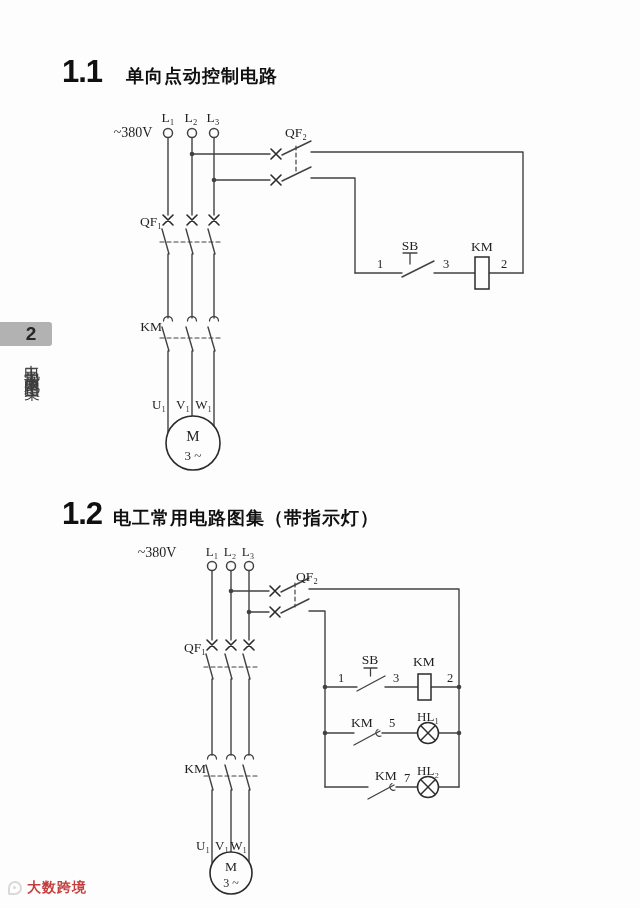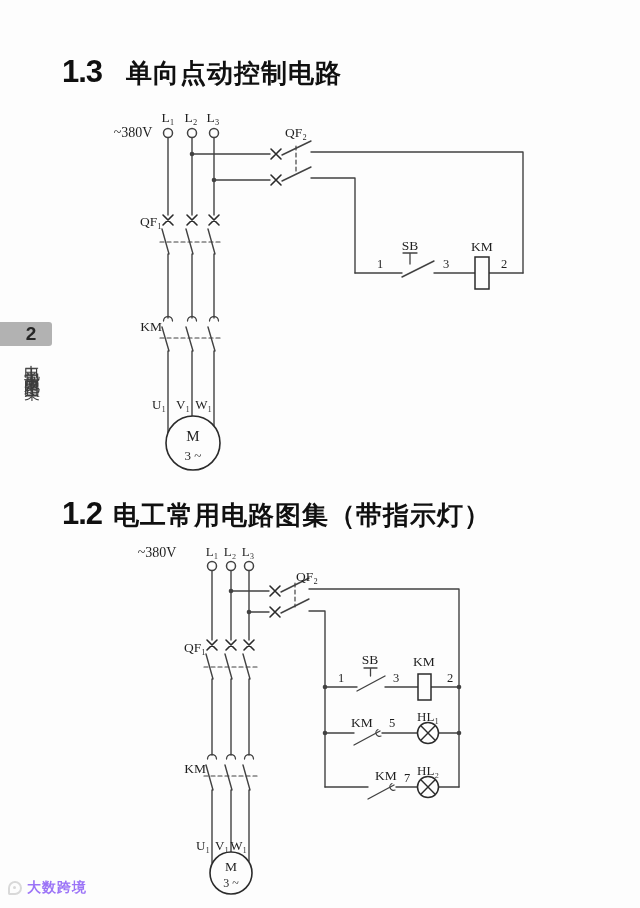--- a/index.html
+++ b/index.html
@@ -6,52 +6,52 @@
   .page{
     position:relative;width:640px;height:908px;background:#fdfdfd;overflow:hidden;
     font-family:"Liberation Sans","DejaVu Sans",sans-serif;
   }
   svg text{
     font-family:"Liberation Serif","DejaVu Serif",serif;
     fill:#1f1f1f;
   }
   .sec-title{position:absolute;display:flex;align-items:baseline;gap:24px;color:#101010;}
   .sec-num{font-size:31px;font-weight:800;letter-spacing:-1px;font-family:"Liberation Sans",sans-serif;}
-  .sec-text{font-size:26px;font-weight:700;letter-spacing:1px;font-family:"Liberation Sans",sans-serif;}
+  .sec-text{font-size:18px;font-weight:700;letter-spacing:1px;font-family:"Liberation Sans",sans-serif;}
   .t1{left:62px;top:54px;}
   .t2{left:62px;top:496px;gap:11px;}
   .side-box{
     position:absolute;left:0;top:322px;width:52px;height:24px;background:#b2b2b2;
     border-radius:0 3px 3px 0;color:#262626;font-size:19px;font-weight:700;
     display:flex;align-items:center;justify-content:center;padding-left:10px;box-sizing:border-box;
   }
   .side-title{
     position:absolute;left:21px;top:352px;writing-mode:vertical-rl;text-orientation:upright;
     font-size:16px;letter-spacing:3px;color:#3c3c3c;font-weight:500;
   }
   .watermark{
     position:absolute;left:8px;top:879px;display:flex;align-items:center;gap:5px;
-    color:#8b5cf6;font-size:14px;font-weight:700;letter-spacing:1px;opacity:.85;
+    color:#b91c1c;font-size:14px;font-weight:700;letter-spacing:1px;opacity:.85;
   }
   .wm-logo{
     width:14px;height:14px;border:2px solid #d3d3d3;border-radius:50% 50% 50% 10%;
     box-sizing:border-box;position:relative;
   }
   .wm-logo::after{
     content:"";position:absolute;width:3px;height:3px;background:#d3d3d3;border-radius:50%;
     left:3px;top:3px;
   }
 </style>
 </head>
 <body>
 
 <div class="page">
 
   <div class="sec-title t1">
-    <span class="sec-num">1.3</span>
+    <span class="sec-num">1.1</span>
     <span class="sec-text">单向点动控制电路</span>
   </div>
   <div class="sec-title t2">
     <span class="sec-num">1.2</span>
     <span class="sec-text">电工常用电路图集（带指示灯）</span>
   </div>
 
   <div class="side-box">
     <span>2</span>
   </div>

